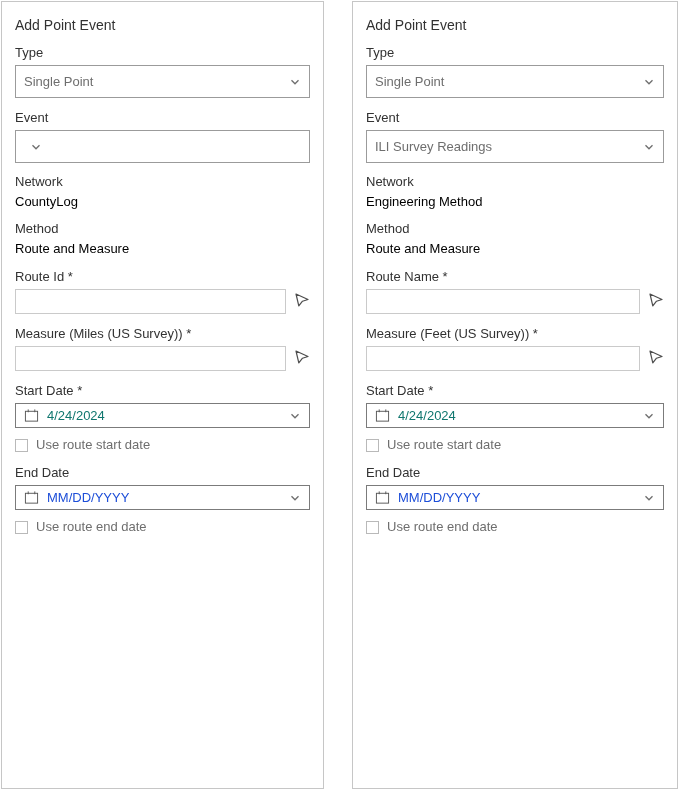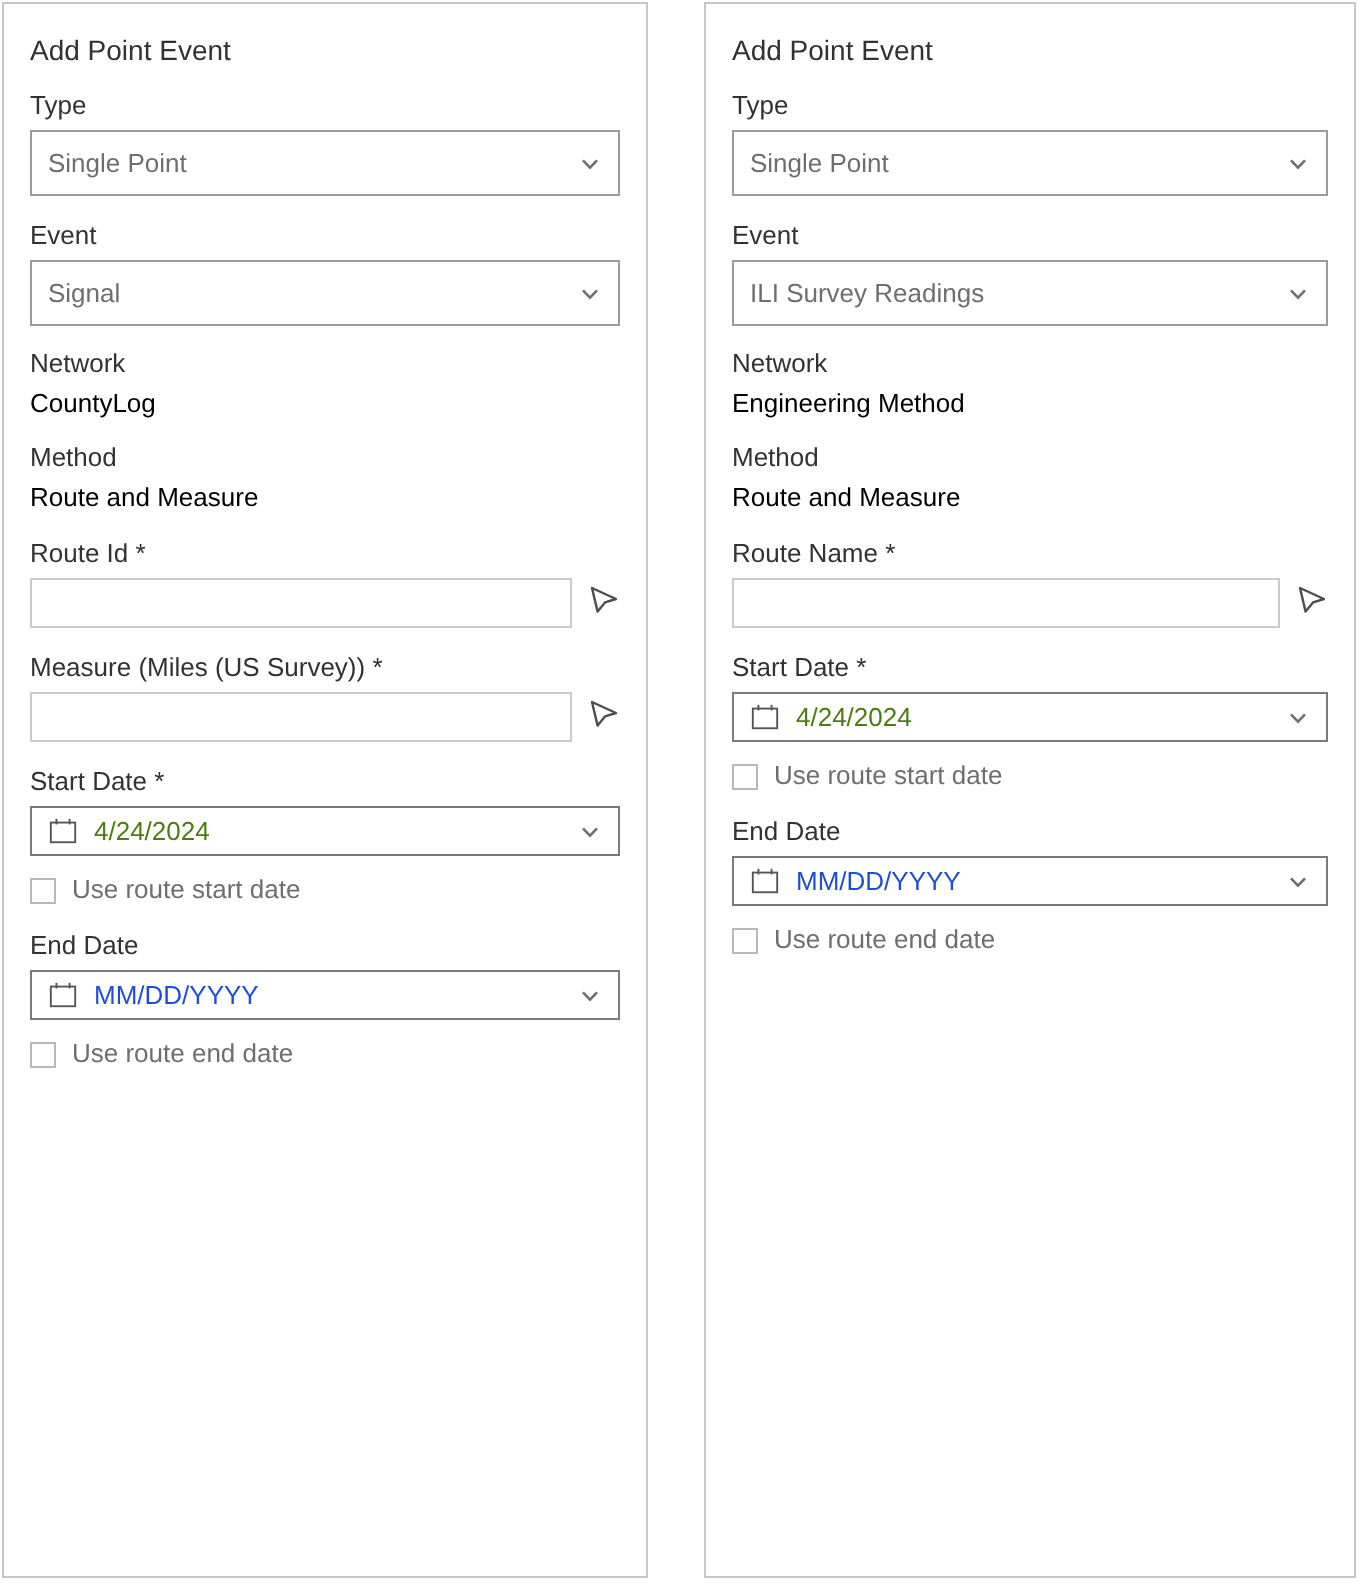--- a/index.html
+++ b/index.html
@@ -52,21 +52,21 @@
     display:inline-flex; align-items:center; justify-content:center;
     background:transparent; border:none; cursor:pointer; padding:0;
   }
 
   
   .date-combo {
     height:25px; border:1px solid #7b7b7b; background:#fff;
     display:flex; align-items:center; padding:0 8px; cursor:pointer;
   }
   .cal-icon { display:inline-flex; flex:none; margin-right:8px; }
-  .date-text { flex:1; font-size:13px; color:#4d7c0f; }
+  .date-text { flex:1; font-size:13px; color:#0f766e; }
   .date-text.placeholder { color:#1d4ed8; }
 
   
   .check-row {
     display:flex; align-items:center; margin-top:9px; cursor:pointer;
   }
   .checkbox {
     width:13px; height:13px; border:1px solid #b9b9b9; background:#fff;
     flex:none; display:inline-block;
   }
@@ -86,21 +86,20 @@
         <svg width="12" height="12" viewBox="0 0 12 12">
             <path d="M2.5 4.2 L6 7.8 L9.5 4.2" fill="none" stroke="#6e6e6e" stroke-width="1.3"></path>
           </svg>
       </span>
     </div>
   </div>
 
   <div class="group">
     <div class="field-label">Event</div>
     <div class="select">
-      <span class="sel-text">Signal</span>
       <span class="chev">
         <svg width="12" height="12" viewBox="0 0 12 12">
             <path d="M2.5 4.2 L6 7.8 L9.5 4.2" fill="none" stroke="#6e6e6e" stroke-width="1.3"></path>
           </svg>
       </span>
     </div>
   </div>
 
   <div class="static-group">
     <div class="field-label">Network</div>
@@ -233,20 +232,33 @@
       <button class="pick-btn">
         <span>
           <svg width="16" height="16" viewBox="0 0 16 16">
               <path d="M2 2 L14 7.5 L8.5 9.2 L4.8 13.8 Z" fill="#fff" stroke="#4d4d4d" stroke-width="1.2" stroke-linejoin="round"></path>
             </svg>
         </span>
       </button>
     </div>
   </div>
 
+  <div class="group">
+    <div class="field-label">Measure (Feet (US Survey)) *</div>
+    <div class="input-row">
+      <input type="text" class="text-input" value="" style="">
+      <button class="pick-btn">
+        <span>
+          <svg width="16" height="16" viewBox="0 0 16 16">
+              <path d="M2 2 L14 7.5 L8.5 9.2 L4.8 13.8 Z" fill="#fff" stroke="#4d4d4d" stroke-width="1.2" stroke-linejoin="round"></path>
+            </svg>
+        </span>
+      </button>
+    </div>
+  </div>
 
   <div class="group">
     <div class="field-label">Start Date *</div>
     <div class="date-combo">
       <span class="cal-icon">
         <svg width="15" height="15" viewBox="0 0 16 16">
           <rect x="1.5" y="3.5" width="13" height="10.5" fill="none" stroke="#555555"></rect>
           <line x1="4.5" y1="1.5" x2="4.5" y2="4.5" stroke="#555555"></line>
           <line x1="11.5" y1="1.5" x2="11.5" y2="4.5" stroke="#555555"></line>
         </svg>

